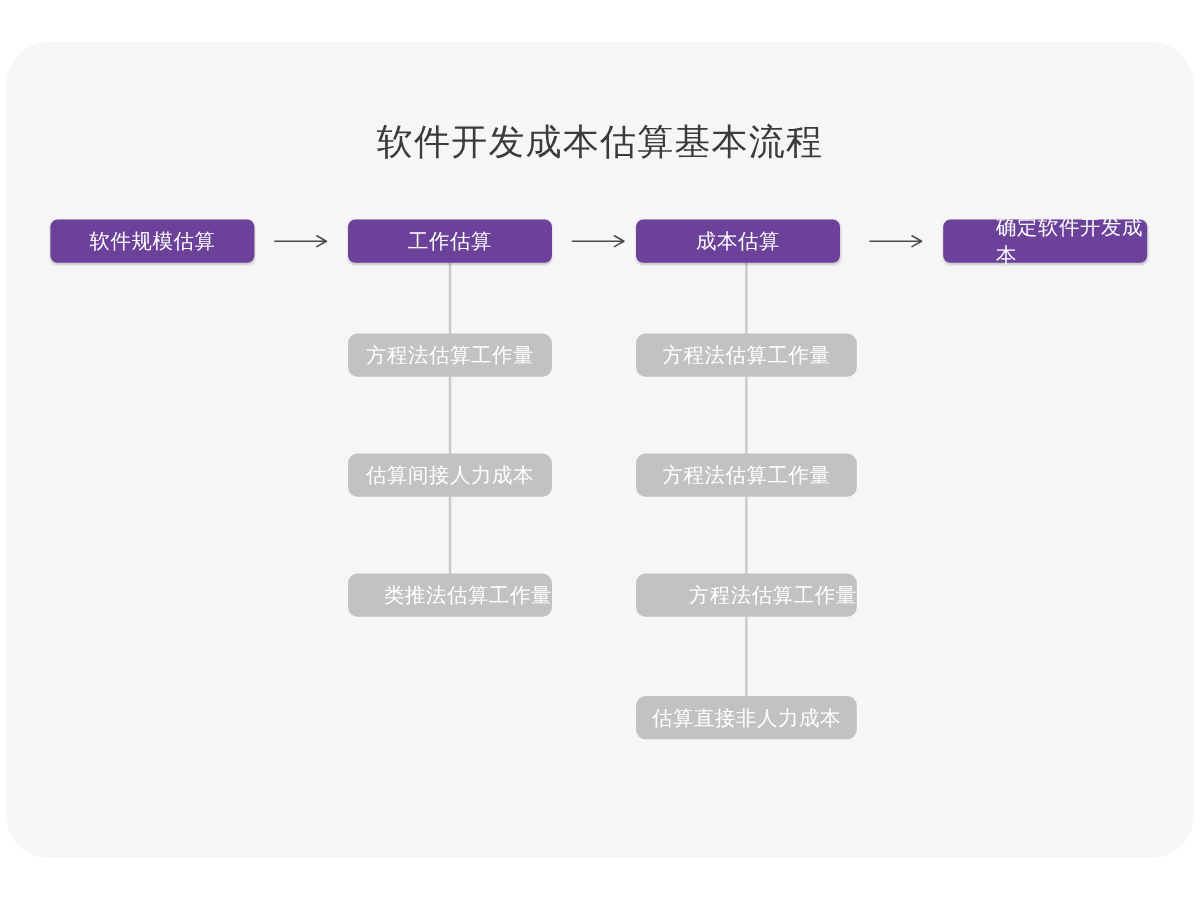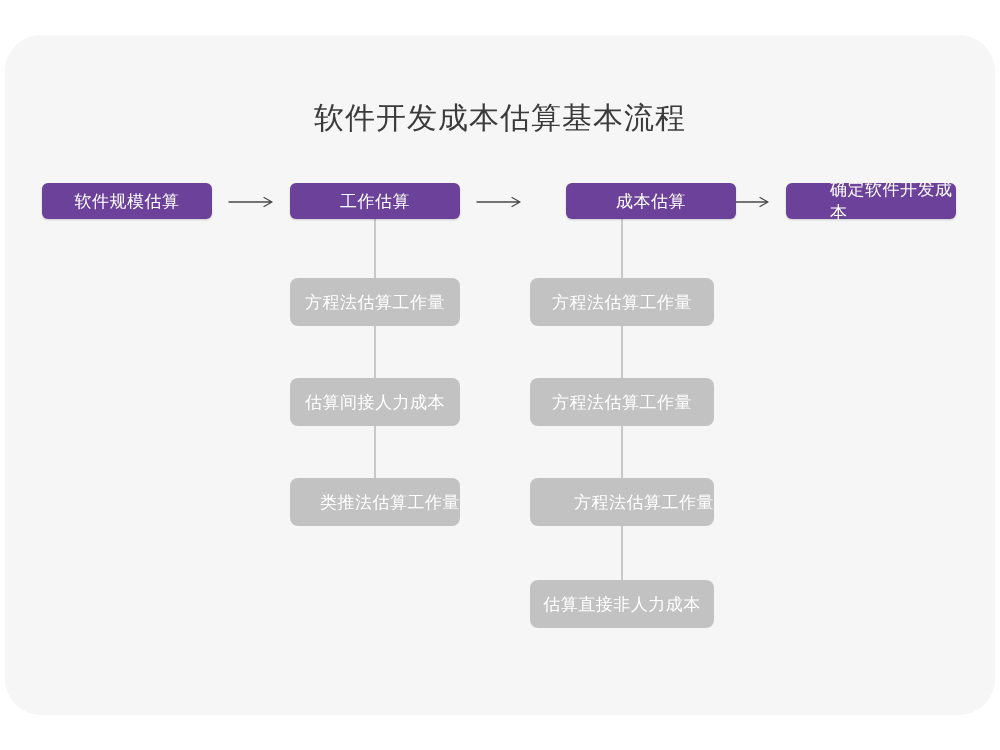--- a/index.html
+++ b/index.html
@@ -28,39 +28,39 @@
   .stage-box{
     position:absolute;top:183px;height:36px;width:170px;
     background:var(--stage-fill);border-radius:6px;
     display:flex;align-items:center;justify-content:center;
     color:#ffffff;font-size:17px;letter-spacing:0.5px;
     box-shadow:0 1px 2px rgba(0,0,0,0.18);
     z-index:3;
   }
   .stage-1{left:42px;}
   .stage-2{left:290px;}
-  .stage-3{left:566px;}
+  .stage-3{left:530px;}
   .stage-4{left:786px;padding-left:44px;}
 
   .flow-arrow{
     position:absolute;top:194px;width:46px;height:12px;
     color:var(--arrow);z-index:2;
   }
   .arrow-1{left:228px;}
   .arrow-2{left:476px;}
   .arrow-3{left:724px;}
 
   .connector{
     position:absolute;width:2px;background:var(--connector);z-index:1;
   }
   .connector-a{left:374px;top:219px;height:277px;}
   .connector-b{left:621px;top:219px;height:379px;}
 
   .sub-box{
-    position:absolute;height:48px;
+    position:absolute;height:36px;
     background:var(--sub-fill);border-radius:8px;
     display:flex;align-items:center;justify-content:center;
     color:#ffffff;font-size:17px;letter-spacing:0.5px;
     z-index:2;
   }
   .col-a{left:290px;width:170px;}
   .col-b{left:530px;width:184px;}
   .row-1{top:278px;}
   .row-2{top:378px;}
   .row-3{top:478px;justify-content:flex-end;}

